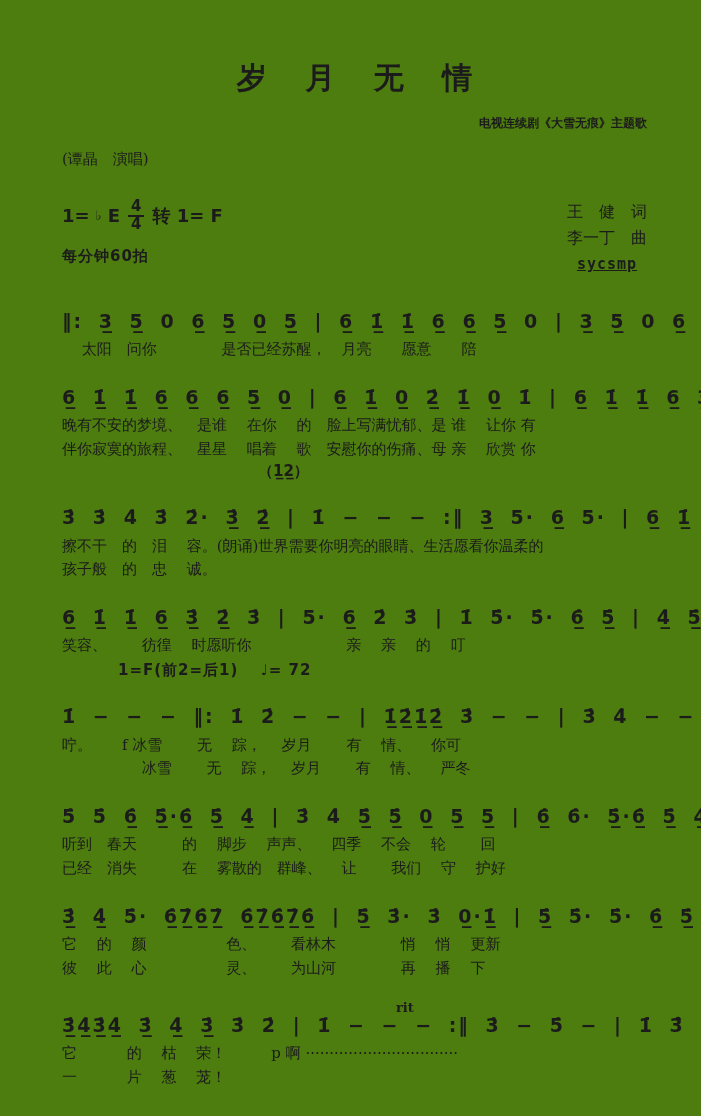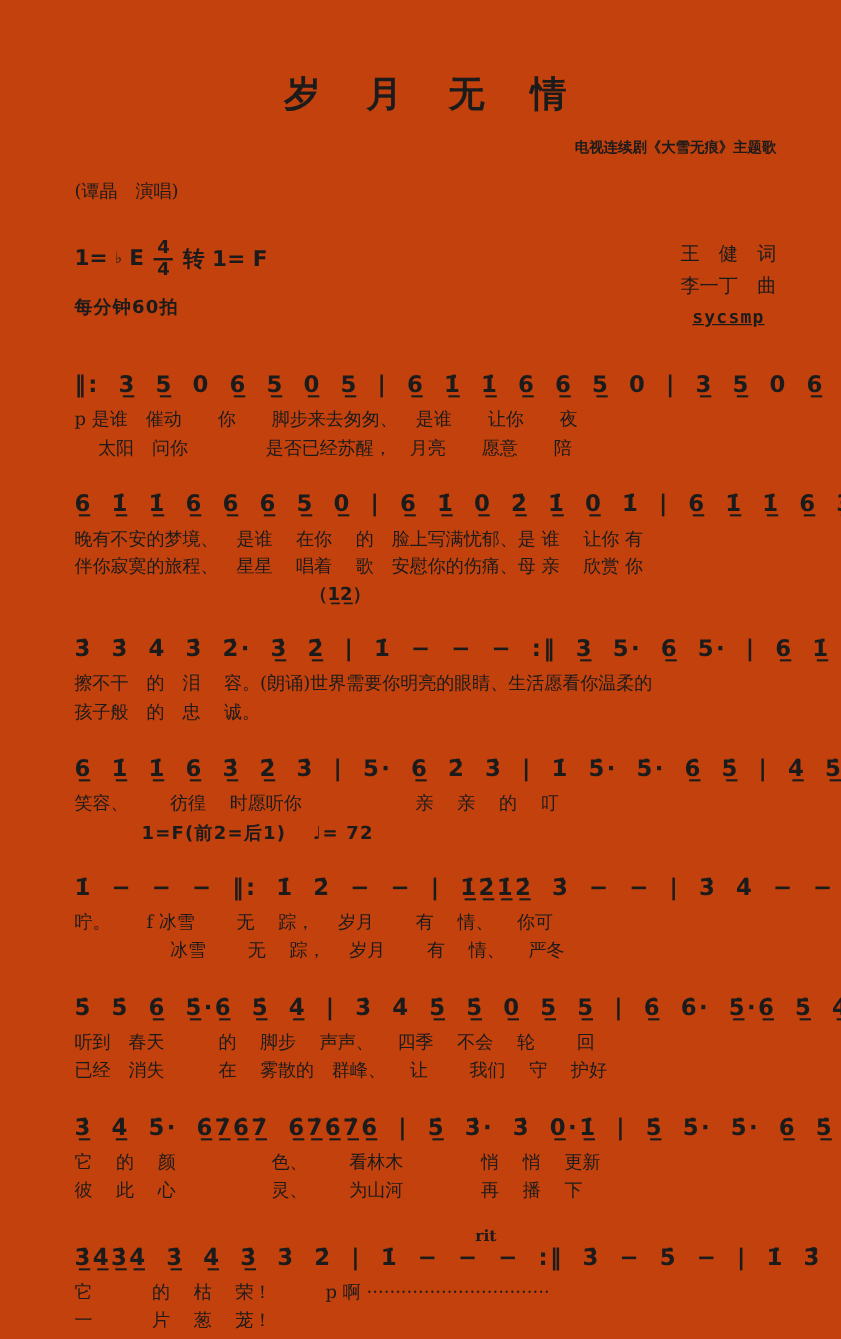--- a/index.html
+++ b/index.html
@@ -1,20 +1,20 @@
 <!DOCTYPE html>
 <html><head>
 <meta charset="utf-8">
 <style>
   html,body { margin:0; padding:0; background:#e8e8e4; }
   .page {
     position:relative;
     width:701px; height:1116px;
     margin:0 auto;
-    background:#c2410c;
+    background:#4d7c0f;
     color:#1b1b1b;
     box-sizing:border-box;
     padding:16px 54px 20px 62px;
     overflow:hidden;
     font-family:"DejaVu Sans","Liberation Sans",sans-serif;
   }
   .title {
     margin-top:42px;
     text-align:center;
     font-size:30px;
@@ -103,21 +103,20 @@
       <div>王　健　词</div>
       <div>李一丁　曲</div>
       <div class="watermark">sycsmp</div>
     </div>
   </div>
 
   <div class="score">
 
     <div class="system">
       <div class="notes">‖:  3̲ 5̲ 0 6̲ 5̲ 0̲ 5̲ | 6̲ 1̲̇ 1̲̇ 6̲ 6̲ 5̲ 0 | 3̲ 5̲ 0 6̲ 5̲ 0̲ 5̲ |</div>
-      <div class="lyric">p 是谁　催动　　你　　脚步来去匆匆、　是谁　　让你　　夜</div>
       <div class="lyric">　 太阳　问你　　　　 是否已经苏醒，　月亮　　愿意　　陪</div>
     </div>
 
     <div class="system">
       <div class="notes">6̲ 1̲̇ 1̲̇ 6̲ 6̲ 6̲ 5̲ 0̲ | 6̲ 1̲̇ 0̲ 2̲̇ 1̲̇ 0̲ 1̇ | 6̲ 1̲̇ 1̲̇ 6̲ 3̲̇ 2̲̇ 3̇ | 5· 6̲ 2̇ 1̇ |</div>
       <div class="lyric">晚有不安的梦境、　是谁　 在你　 的　脸上写满忧郁、是 谁　 让你 有</div>
       <div class="lyric">伴你寂寞的旅程、　星星　 唱着　 歌　安慰你的伤痛、母 亲　 欣赏 你</div>
       <div class="ann ann-verse">（1̲2̲）</div>
     </div>
 

